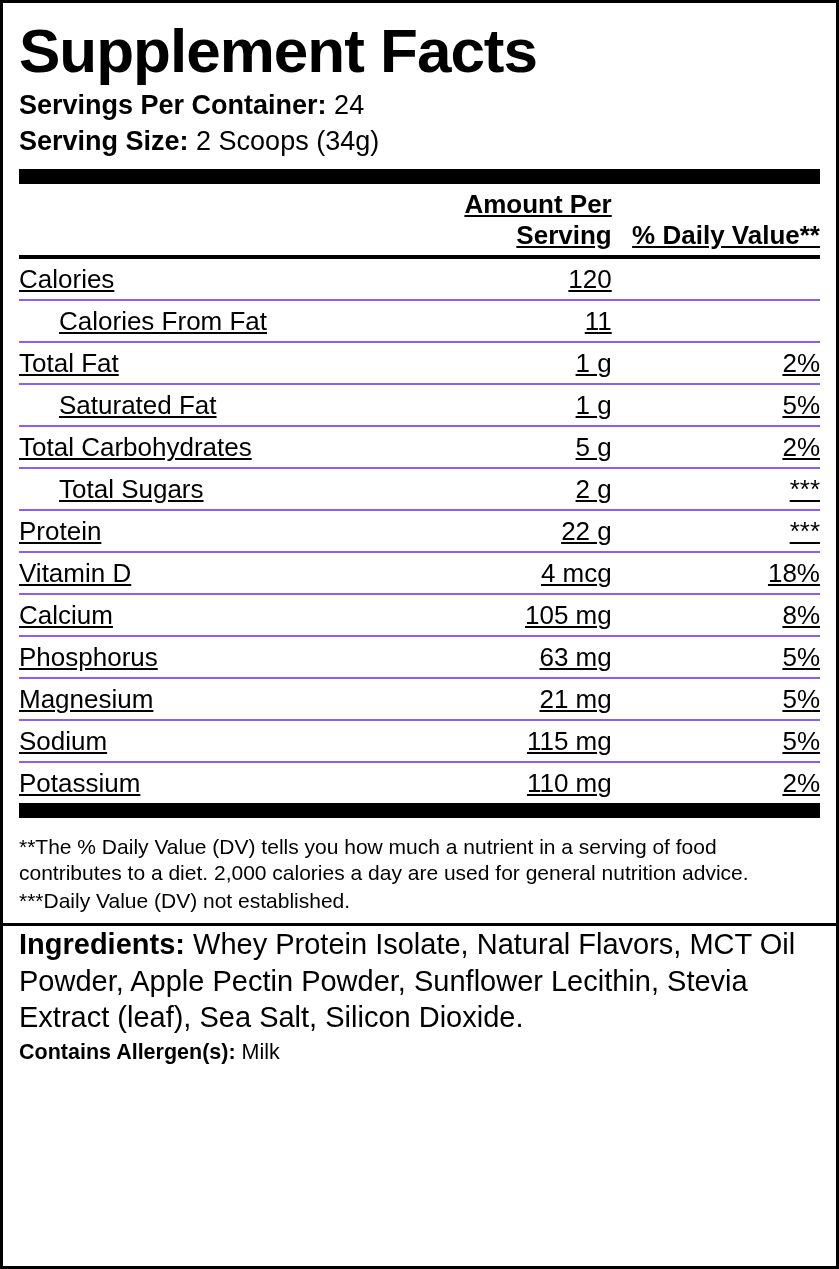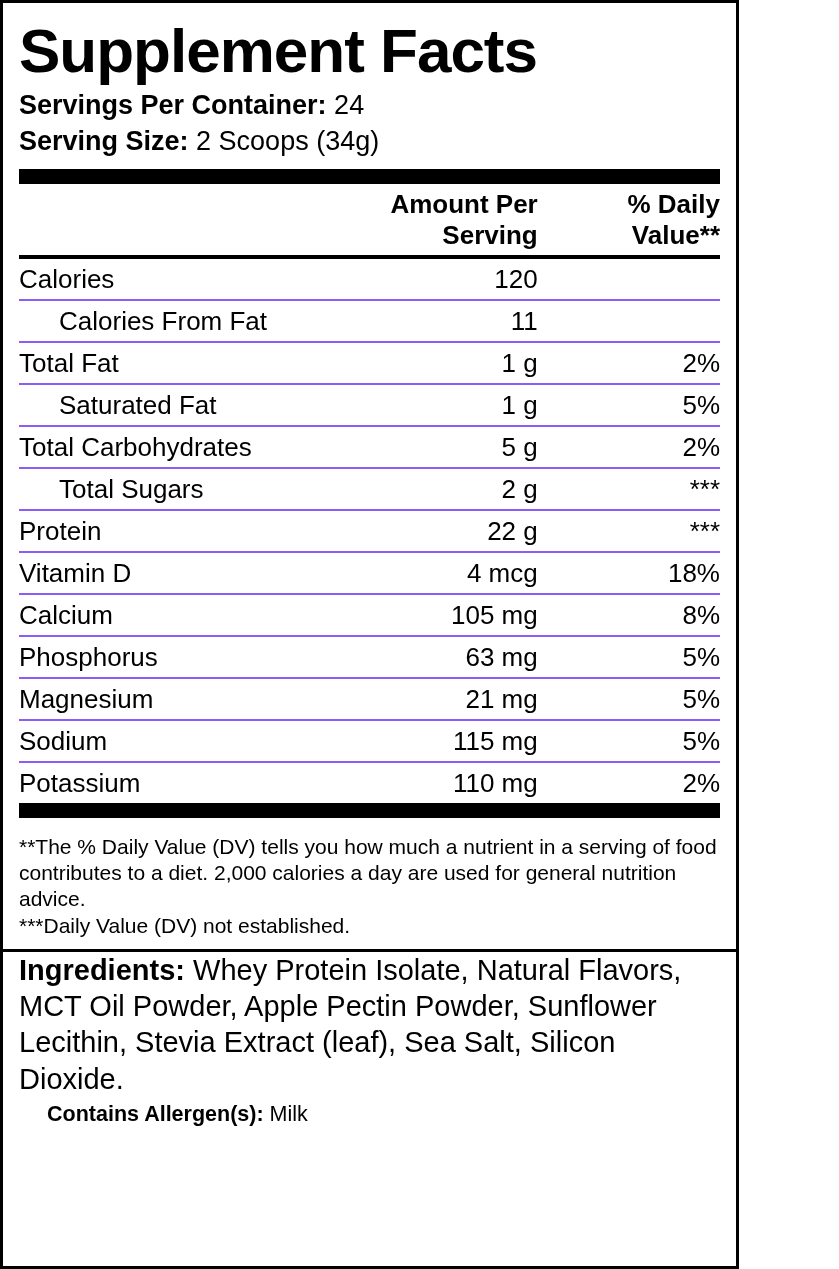--- a/index.html
+++ b/index.html
@@ -9,21 +9,21 @@
   }
   body {
     width: 839px;
     height: 1269px;
     font-family: "Liberation Sans", sans-serif;
     color: #000000;
     -webkit-font-smoothing: antialiased;
   }
   .panel {
     box-sizing: border-box;
-    width: 739px;
+    width: 839px;
     height: 1269px;
     border: 3px solid #000;
     padding: 12px 16px 0 16px;
   }
   .title {
     font-size: 62px;
     font-weight: bold;
     line-height: 1.02;
     letter-spacing: -1px;
     margin: 4px 0 6px 0;
@@ -47,20 +47,21 @@
     margin: 0 0 6px 0;
   }
   table.facts {
     width: 100%;
     border-collapse: collapse;
     font-size: 26px;
   }
   table.facts td, table.facts th {
     padding: 5px 0 4px 0;
     vertical-align: bottom;
+    text-decoration: underline;
   }
   table.facts tr.head th {
     font-weight: bold;
     font-size: 26px;
     text-align: right;
     border-bottom: 4px solid #000;
     padding-bottom: 4px;
   }
   table.facts tr.head th.name {
     text-align: left;
@@ -106,21 +107,20 @@
     line-height: 1.25;
     padding-top: 0;
   }
   .ingredients .lbl {
     font-weight: bold;
   }
   .allergens {
     font-size: 21.5px;
     line-height: 1.3;
     padding-top: 4px;
-    margin-left: 28px;
   }
   .allergens .lbl {
     font-weight: bold;
   }
 </style>
 </head>
 <body>
 
 <div class="panel">
 

